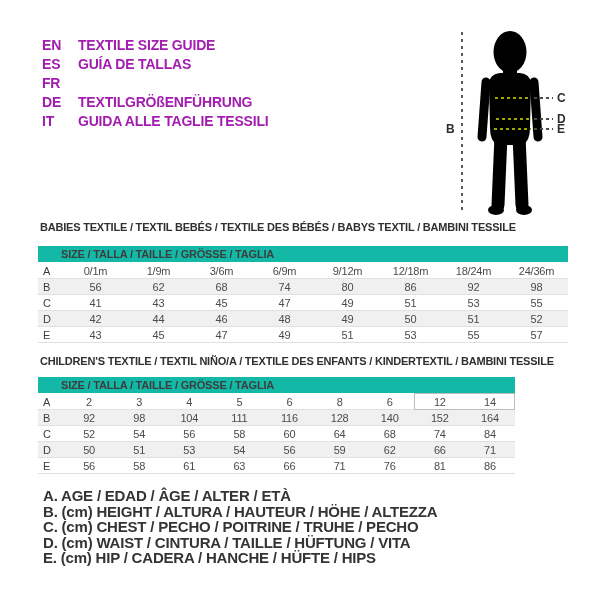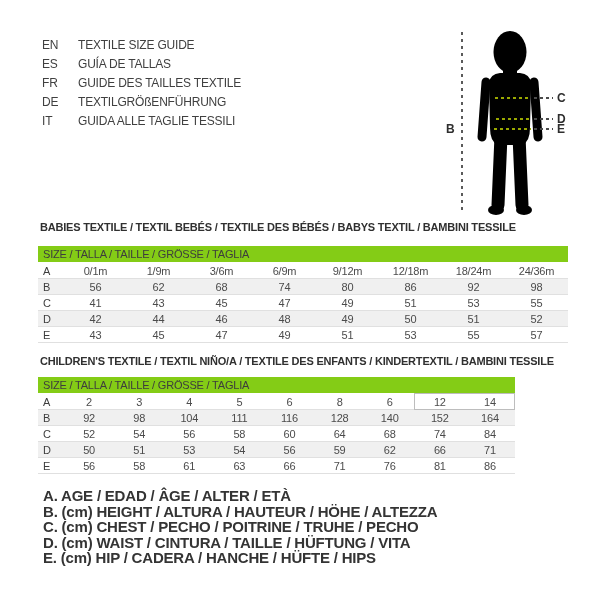--- a/index.html
+++ b/index.html
@@ -3,33 +3,33 @@
 <meta charset="utf-8">
 <style>
   html,body{margin:0;padding:0;}
   body{
     width:600px;height:600px;position:relative;background:#ffffff;
     font-family:"Liberation Sans", sans-serif;color:#3a3a3a;overflow:hidden;
     letter-spacing:-0.2px;
   }
   
   .langs{position:absolute;left:42px;top:36px;}
-  .lang-row{display:flex;line-height:19px;font-size:12px;font-weight:normal;color:#404040;}
+  .lang-row{display:flex;line-height:19px;font-size:14px;font-weight:bold;color:#a21caf;}
   .lang-code{width:36px;}
   
   .figure-svg{position:absolute;left:460px;top:16px;}
   .vline{position:absolute;width:2px;background-image:repeating-linear-gradient(180deg,#5a5a5a 0 3px,transparent 3px 7px);}
   .hline{position:absolute;height:2px;}
   .hline.green{background-image:repeating-linear-gradient(90deg,#9aa800 0 3px,transparent 3px 6px);}
   .hline.dark{background-image:repeating-linear-gradient(90deg,#4a4a4a 0 3px,transparent 3px 6px);}
   .measure-label{position:absolute;font-size:12px;font-weight:bold;color:#2e2e2e;line-height:14px;}
   
   .tbl-title{position:absolute;font-size:11px;font-weight:bold;color:#303030;white-space:nowrap;}
-  .tbl-header-bar{position:absolute;height:16px;background:#84cc16;font-size:11px;font-weight:normal;
-    color:#3d3d3d;line-height:16px;padding-left:5px;box-sizing:border-box;}
+  .tbl-header-bar{position:absolute;height:16px;background:#14b8a6;font-size:11px;font-weight:bold;
+    color:#3d3d3d;line-height:16px;padding-left:23px;box-sizing:border-box;}
   table.size-table{position:absolute;border-collapse:collapse;table-layout:fixed;font-size:11px;color:#4b4b4b;}
   table.size-table td{height:15px;text-align:center;padding:0;border-bottom:1px solid #e0e0e0;white-space:nowrap;}
   table.size-table tr:nth-child(even){background:#f0f0f0;}
   table.size-table td.rowlabel{text-align:left;padding-left:5px;color:#3d3d3d;}
   .highlight-box{position:absolute;border:1px solid #bdbdbd;background:transparent;box-sizing:border-box;}
   
   .legend{position:absolute;left:43px;top:488px;}
   .legend-line{font-size:15px;font-weight:bold;color:#343434;line-height:15.5px;white-space:nowrap;}
 </style>
 </head>
@@ -39,21 +39,20 @@
   <div class="lang-row">
     <span class="lang-code">EN</span>
     <span>TEXTILE SIZE GUIDE</span>
   </div>
   <div class="lang-row">
     <span class="lang-code">ES</span>
     <span>GUÍA DE TALLAS</span>
   </div>
   <div class="lang-row">
     <span class="lang-code">FR</span>
-    <span>GUIDE DES TAILLES TEXTILE</span>
   </div>
   <div class="lang-row">
     <span class="lang-code">DE</span>
     <span>TEXTILGRÖßENFÜHRUNG</span>
   </div>
   <div class="lang-row">
     <span class="lang-code">IT</span>
     <span>GUIDA ALLE TAGLIE TESSILI</span>
   </div>
 </div>

